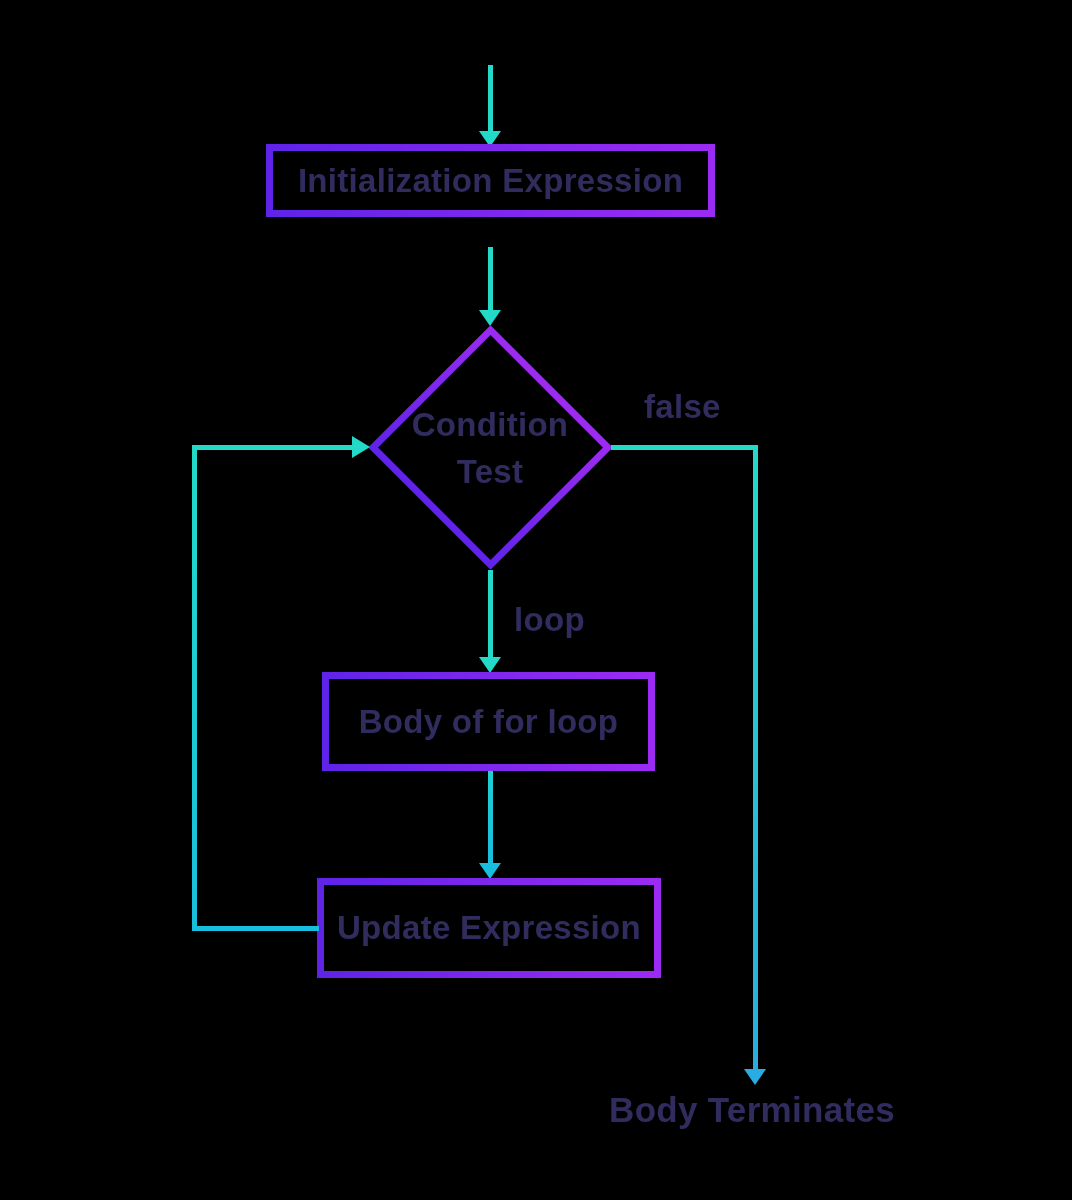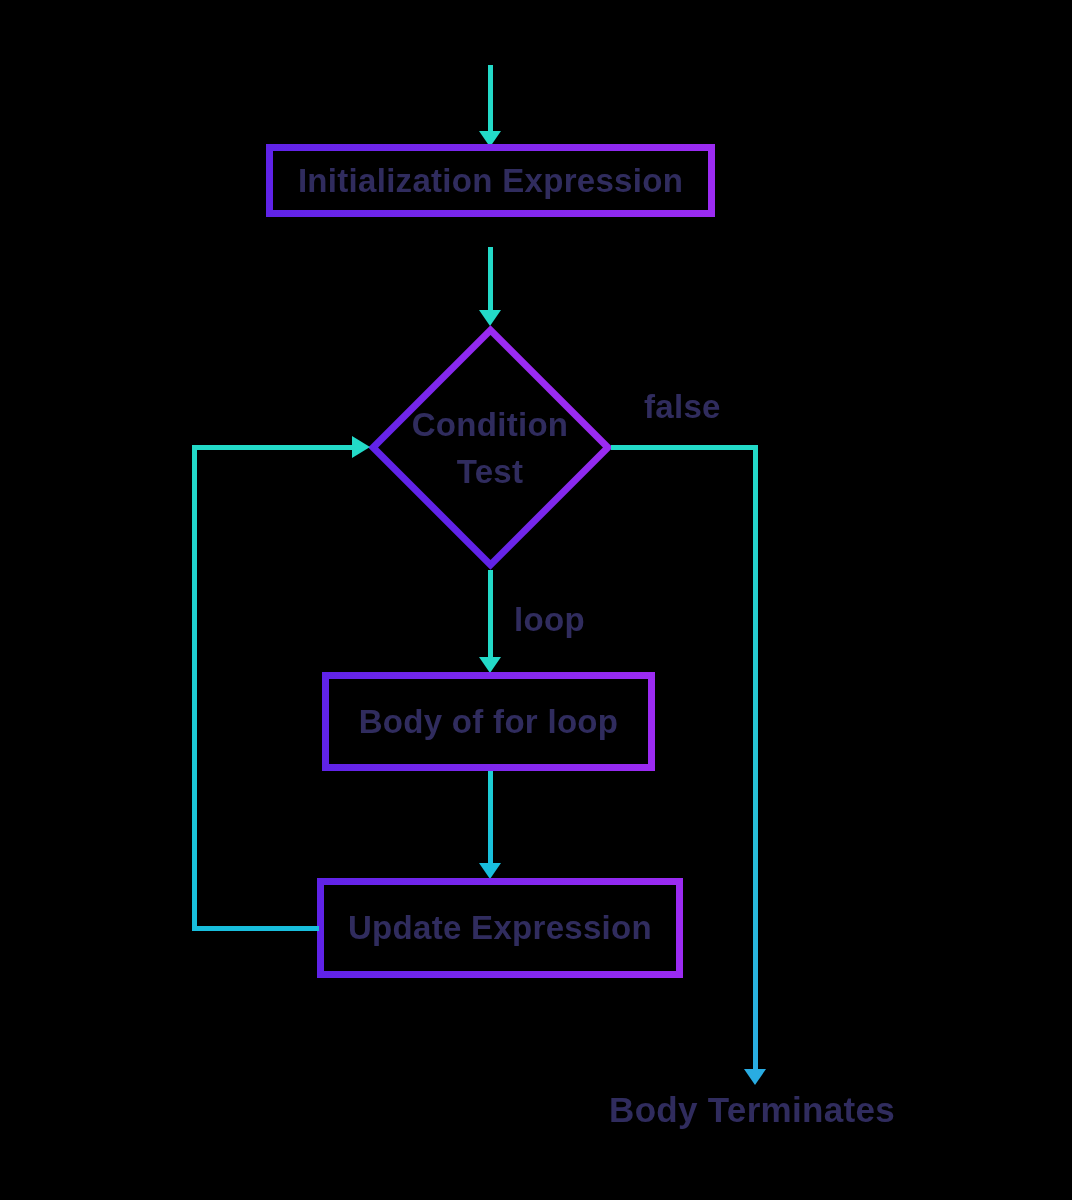--- a/index.html
+++ b/index.html
@@ -90,21 +90,21 @@
 
   <div class="node" style="left:322px;top:672px;width:333px;height:99px;">
     <div class="inner">
       <span class="node-label">Body of for loop</span>
     </div>
   </div>
 
   <div class="line" style="left:488px;top:771px;width:5px;height:92px;background:linear-gradient(180deg,#1ECFD3,var(--arrow-mid));"></div>
   <div class="head-down" style="left:479px;top:863px;border-top-color:var(--arrow-mid);"></div>
 
-  <div class="node" style="left:317px;top:878px;width:344px;height:100px;padding-left:22px;">
+  <div class="node" style="left:317px;top:878px;width:344px;height:100px;">
     <div class="inner">
       <span class="node-label">Update Expression</span>
     </div>
   </div>
 
   <div class="line" style="left:192px;top:926px;width:127px;height:5px;background:var(--arrow-mid);"></div>
   <div class="line" style="left:192px;top:445px;width:5px;height:486px;background:linear-gradient(180deg,var(--arrow-teal),var(--arrow-mid));"></div>
   <div class="line" style="left:192px;top:445px;width:161px;height:5px;background:var(--arrow-teal);"></div>
   <div class="head-right" style="left:352px;top:436px;"></div>
 

